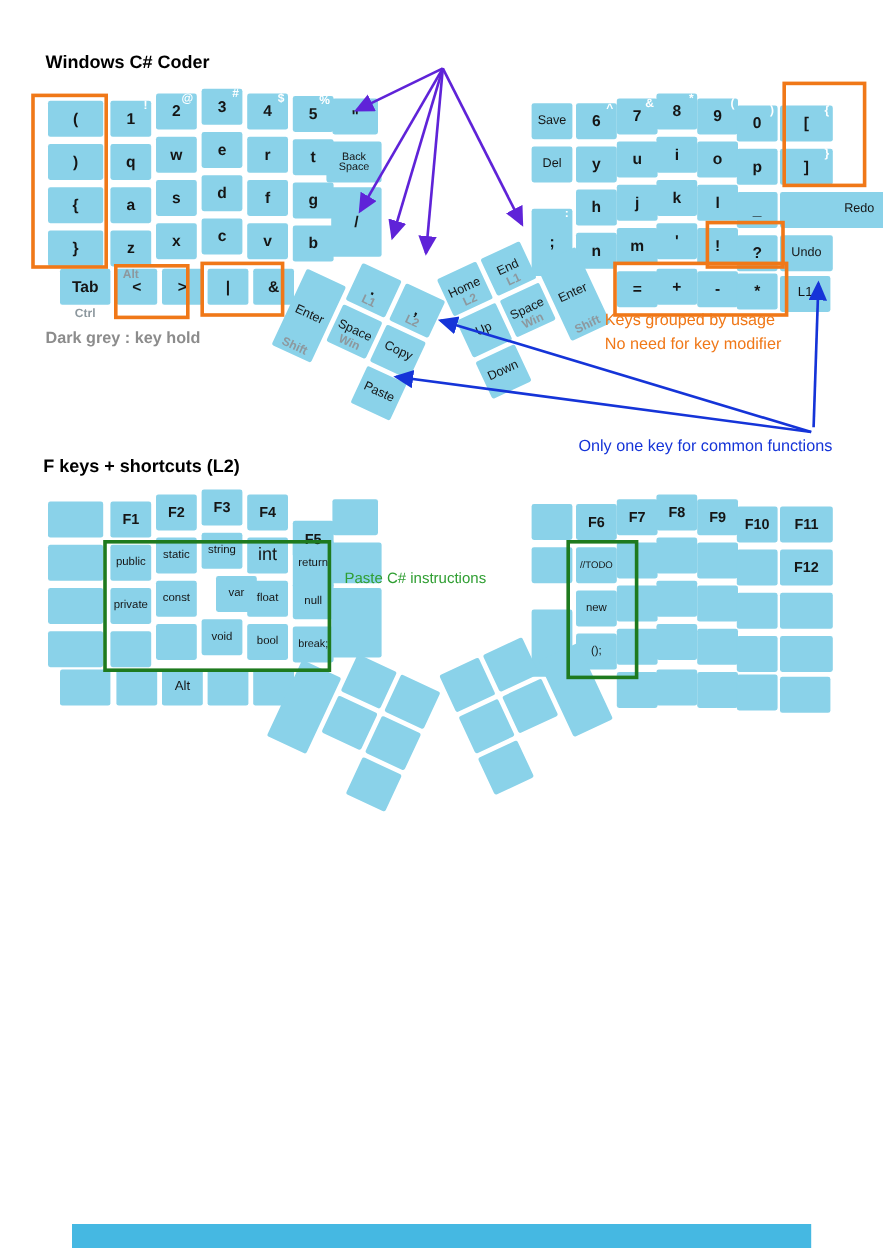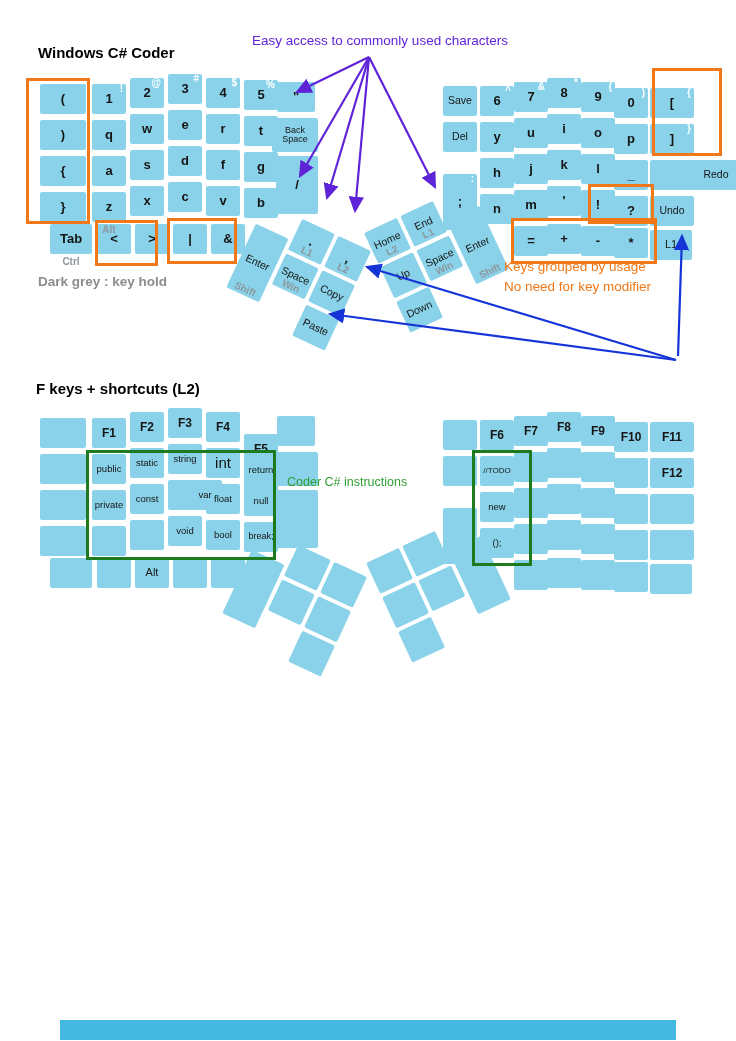--- a/index.html
+++ b/index.html
@@ -33,27 +33,27 @@
               background:var(--bar,#45b8e2);z-index:4;}
 </style>
 </head>
 <body>
 
 <div id="page">
 
   <div class="title" id="title-main">Windows C# Coder</div>
   <div class="title" id="title-f">F keys + shortcuts (L2)</div>
 
-  <div class="note" id="note-easy">Easy access to commonly used characters</div>
   <div class="note" id="note-hold">Dark grey : key hold</div>
   <div class="note" id="note-grouped">
     <div>Keys grouped by usage</div>
     <div>No need for key modifier</div>
   </div>
-  <div class="note" id="note-csharp">Coder C# instructions</div>
+  <div class="note" id="note-onekey">Only one key for common functions</div>
+  <div class="note" id="note-csharp">Paste C# instructions</div>
 
   <div id="board">
       <div class="block" style="left: 0px; top: 0px;">
         <div class="key" style="left: 40px; top: 84px; width: 46px; height: 30px;"><span class="kl">(</span></div>
         <div class="key" style="left: 40px; top: 120px; width: 46px; height: 30px;"><span class="kl">)</span></div>
         <div class="key" style="left: 40px; top: 156px; width: 46px; height: 30px;"><span class="kl">{</span></div>
         <div class="key" style="left: 40px; top: 192px; width: 46px; height: 30px;"><span class="kl">}</span></div>
         <div class="key" style="left: 92px; top: 84px; width: 34px; height: 30px;"><span class="kl">1</span><span class="ks">!</span></div>
         <div class="key" style="left: 92px; top: 120px; width: 34px; height: 30px;"><span class="kl">q</span></div>
         <div class="key" style="left: 92px; top: 156px; width: 34px; height: 30px;"><span class="kl">a</span></div>
@@ -142,21 +142,21 @@
         <div class="key" style="left: 92px; top: 418px; width: 34px; height: 30px; font-size: 12px;"><span class="kl">F1</span></div>
         <div class="key small" style="left: 92px; top: 454px; width: 34px; height: 30px; font-size: 9.5px;"><span class="kl">public</span></div>
         <div class="key small" style="left: 92px; top: 490px; width: 34px; height: 30px; font-size: 9.5px;"><span class="kl">private</span></div>
         <div class="key" style="left: 92px; top: 526px; width: 34px; height: 30px;"></div>
         <div class="key" style="left: 130px; top: 412px; width: 34px; height: 30px; font-size: 12px;"><span class="kl">F2</span></div>
         <div class="key small" style="left: 130px; top: 448px; width: 34px; height: 30px; font-size: 9.5px;"><span class="kl">static</span></div>
         <div class="key small" style="left: 130px; top: 484px; width: 34px; height: 30px; font-size: 9.5px;"><span class="kl">const</span></div>
         <div class="key" style="left: 130px; top: 520px; width: 34px; height: 30px;"></div>
         <div class="key" style="left: 168px; top: 408px; width: 34px; height: 30px; font-size: 12px;"><span class="kl">F3</span></div>
         <div class="key small" style="left: 168px; top: 444px; width: 34px; height: 30px; font-size: 9.5px;"><span class="kl">string</span></div>
-        <div class="key small" style="left: 168px; top: 480px; width: 34px; height: 30px; font-size: 9.5px; padding-left: 20px;"><span class="kl">var</span></div>
+        <div class="key small" style="left: 180px; top: 480px; width: 34px; height: 30px; font-size: 9.5px;"><span class="kl">var</span></div>
         <div class="key small" style="left: 168px; top: 516px; width: 34px; height: 30px; font-size: 9.5px;"><span class="kl">void</span></div>
         <div class="key" style="left: 206px; top: 412px; width: 34px; height: 30px; font-size: 12px;"><span class="kl">F4</span></div>
         <div class="key small" style="left: 206px; top: 448px; width: 34px; height: 30px; font-size: 15px;"><span class="kl">int</span></div>
         <div class="key small" style="left: 206px; top: 484px; width: 34px; height: 30px; font-size: 9.5px;"><span class="kl">float</span></div>
         <div class="key small" style="left: 206px; top: 520px; width: 34px; height: 30px; font-size: 9.5px;"><span class="kl">bool</span></div>
         <div class="key" style="left: 244px; top: 414px; width: 34px; height: 30px; font-size: 12px; margin-top: 20px;"><span class="kl">F5</span></div>
         <div class="key small" style="left: 244px; top: 450px; width: 34px; height: 40px; font-size: 9.5px;"><span class="kl">return</span></div>
         <div class="key small" style="left: 244px; top: 486px; width: 34px; height: 30px; font-size: 9.5px;"><span class="kl">null</span></div>
         <div class="key small" style="left: 244px; top: 522px; width: 34px; height: 30px; font-size: 9px;"><span class="kl">break;</span></div>
         <div class="key" style="left: 277px; top: 416px; width: 38px; height: 30px;"></div>

